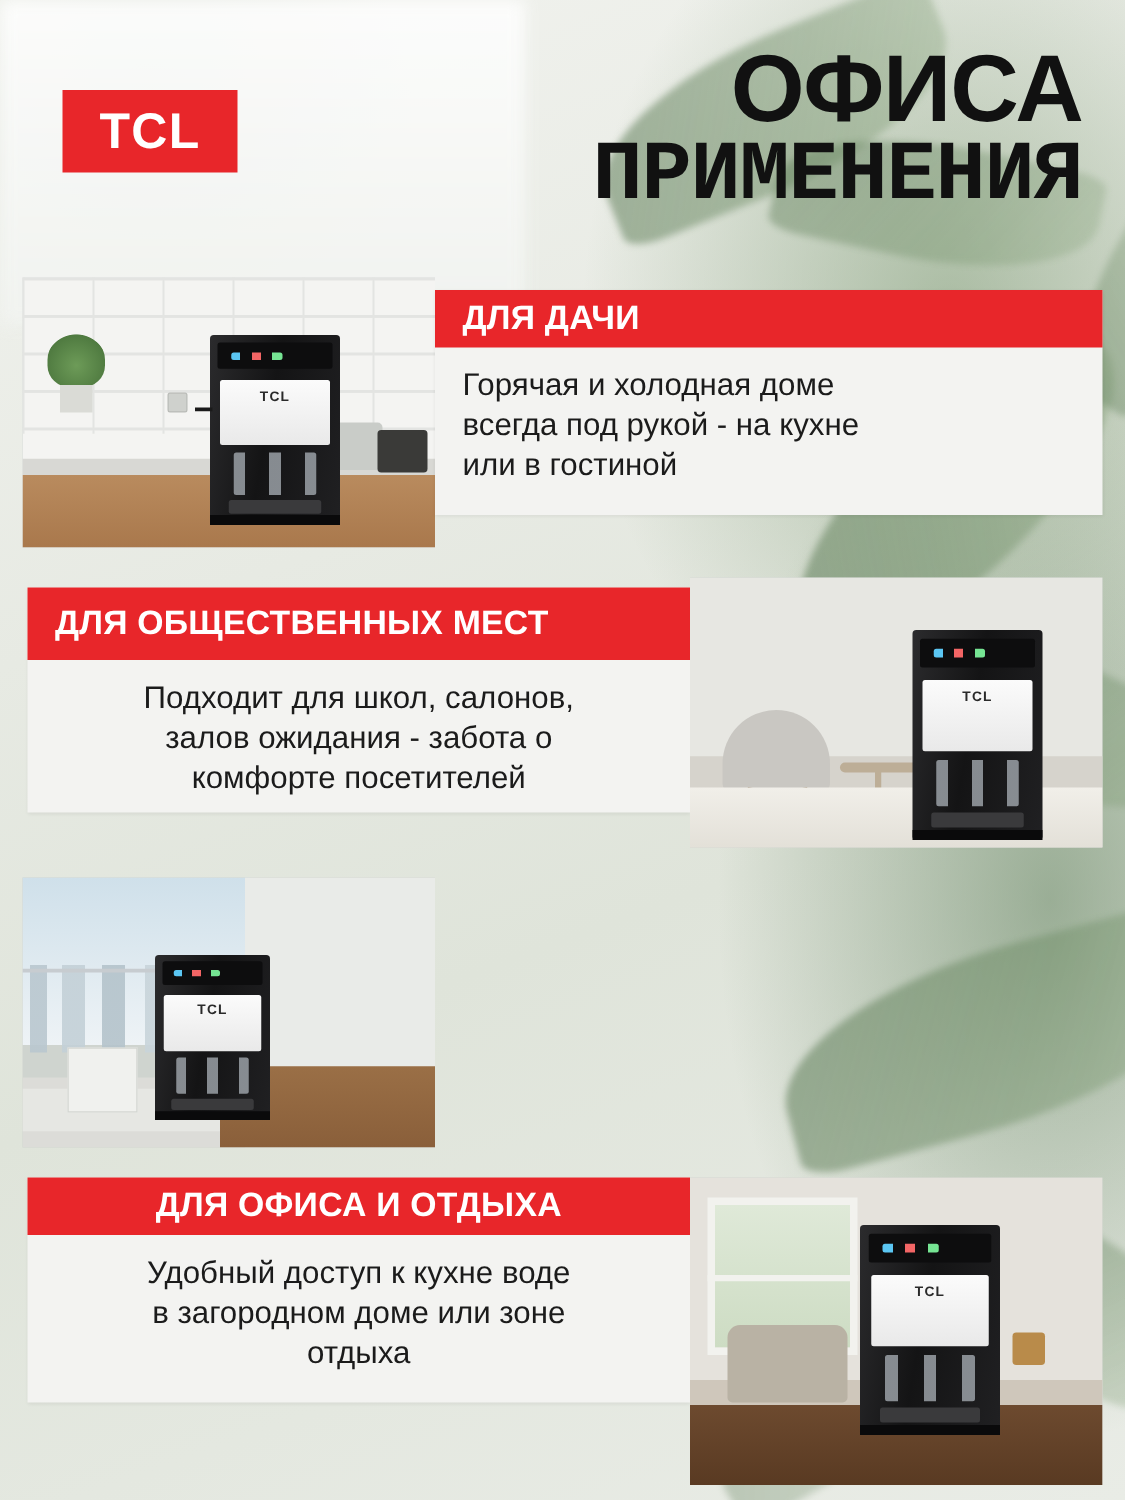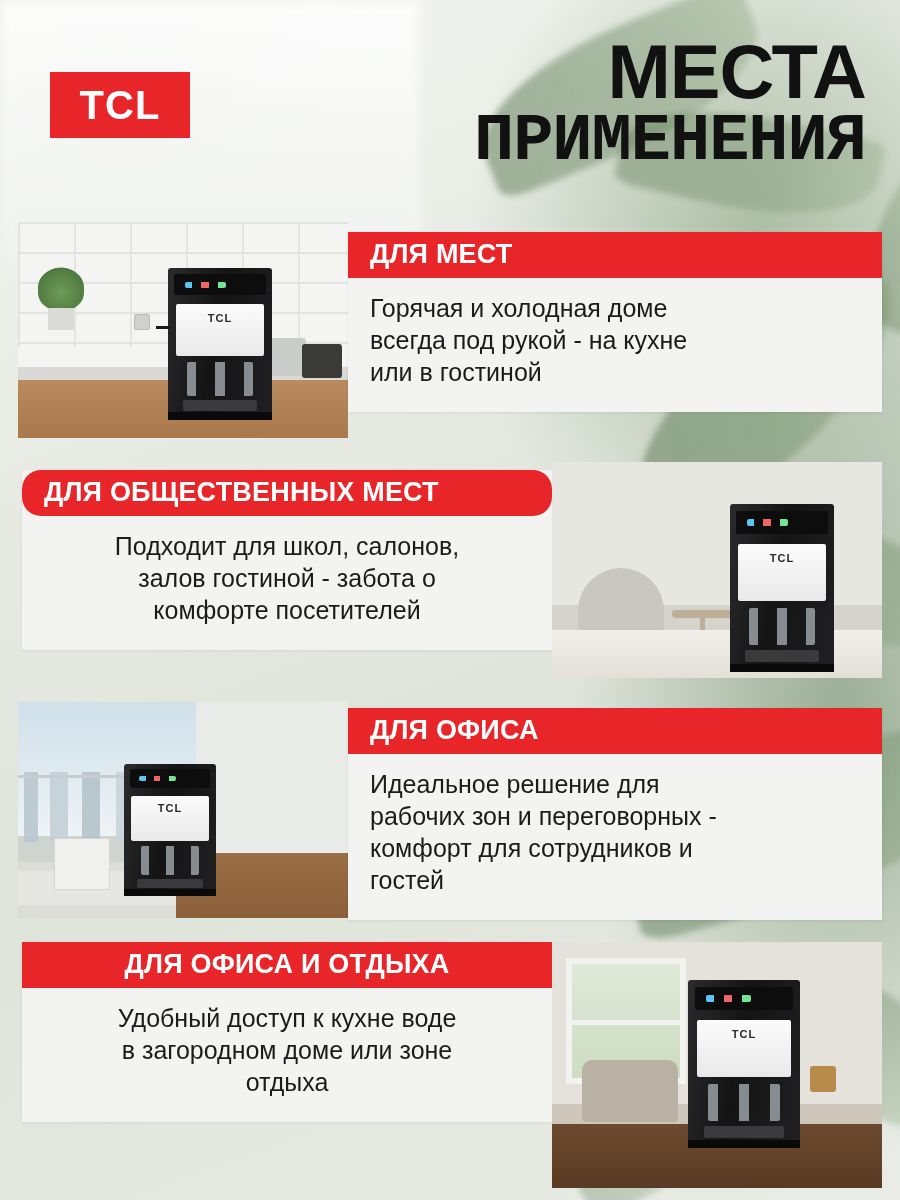--- a/index.html
+++ b/index.html
@@ -99,21 +99,21 @@
   .body.center { text-align: center; padding-left: 14px; padding-right: 14px; }
 
   
   #photo1 { left: 18px; top: 222px; width: 330px; height: 216px; }
   #box1   { left: 348px; top: 232px; width: 534px; height: 180px; }
   #box1 .band { height: 46px; }
 
   
   #photo2 { left: 552px; top: 462px; width: 330px; height: 216px; }
   #box2   { left: 22px;  top: 470px; width: 530px; height: 180px; }
-  #box2 .band { height: 46px; border-radius: 19px; }
+  #box2 .band { height: 58px; }
 
   
   #photo3 { left: 18px; top: 702px; width: 330px; height: 216px; }
   #box3   { left: 348px; top: 708px; width: 534px; height: 212px; }
   #box3 .band { height: 46px; }
 
   
   #photo4 { left: 552px; top: 942px; width: 330px; height: 246px; }
   #box4   { left: 22px;  top: 942px; width: 530px; height: 180px; }
   #box4 .band { height: 46px; }
@@ -253,21 +253,21 @@
     <div class="leaf l6"></div>
     <div class="leaf l7"></div>
     <div class="leaf l8"></div>
   </div>
 
   <div class="logo">
     <span class="logo-text">TCL</span>
   </div>
 
   <div class="headline">
-    <span class="l-a">МЕСТА</span>
+    <span class="l-a">ОФИСА</span>
     <span class="l-b">ПРИМЕНЕНИЯ</span>
   </div>
 
   <div class="photo" id="photo1">
     <div class="scene">
       <div class="k-wall"></div>
       <div class="k-tiles"></div>
       <div class="k-counter2"></div>
       <div class="k-counter"></div>
       <div class="k-plant"></div>
@@ -284,30 +284,30 @@
             <div class="brand">TCL</div>
           </div>
         <div class="taps"></div>
           <div class="tray"></div>
           <div class="base"></div>
           <div class="cord"></div>
       </div>
     </div>
   </div>
   <div class="textbox" id="box1">
-    <div class="band">ДЛЯ МЕСТ</div>
+    <div class="band">ДЛЯ ДАЧИ</div>
     <div class="body">Горячая и холодная доме
 всегда под рукой - на кухне
 или в гостиной</div>
   </div>
 
   <div class="textbox" id="box2">
     <div class="band">ДЛЯ ОБЩЕСТВЕННЫХ МЕСТ</div>
     <div class="body center">Подходит для школ, салонов,
-залов гостиной - забота о
+залов ожидания - забота о
 комфорте посетителей</div>
   </div>
   <div class="photo" id="photo2">
     <div class="scene">
       <div class="p-wall"></div>
       <div class="p-floor"></div>
       <div class="p-chair"></div>
       <div class="p-chairleg"></div>
       <div class="p-chairleg2"></div>
       <div class="p-table"></div>
@@ -344,27 +344,20 @@
           <div class="leds"></div>
         <div class="panel">
             <div class="brand">TCL</div>
           </div>
         <div class="taps"></div>
           <div class="tray"></div>
           <div class="base"></div>
       </div>
     </div>
   </div>
-  <div class="textbox" id="box3">
-    <div class="band">ДЛЯ ОФИСА</div>
-    <div class="body">Идеальное решение для
-рабочих зон и переговорных -
-комфорт для сотрудников и
-гостей</div>
-  </div>
 
   <div class="textbox" id="box4">
     <div class="band center">ДЛЯ ОФИСА И ОТДЫХА</div>
     <div class="body center">Удобный доступ к кухне воде
 в загородном доме или зоне
 отдыха</div>
   </div>
   <div class="photo" id="photo4">
     <div class="scene">
       <div class="c-wall"></div>

